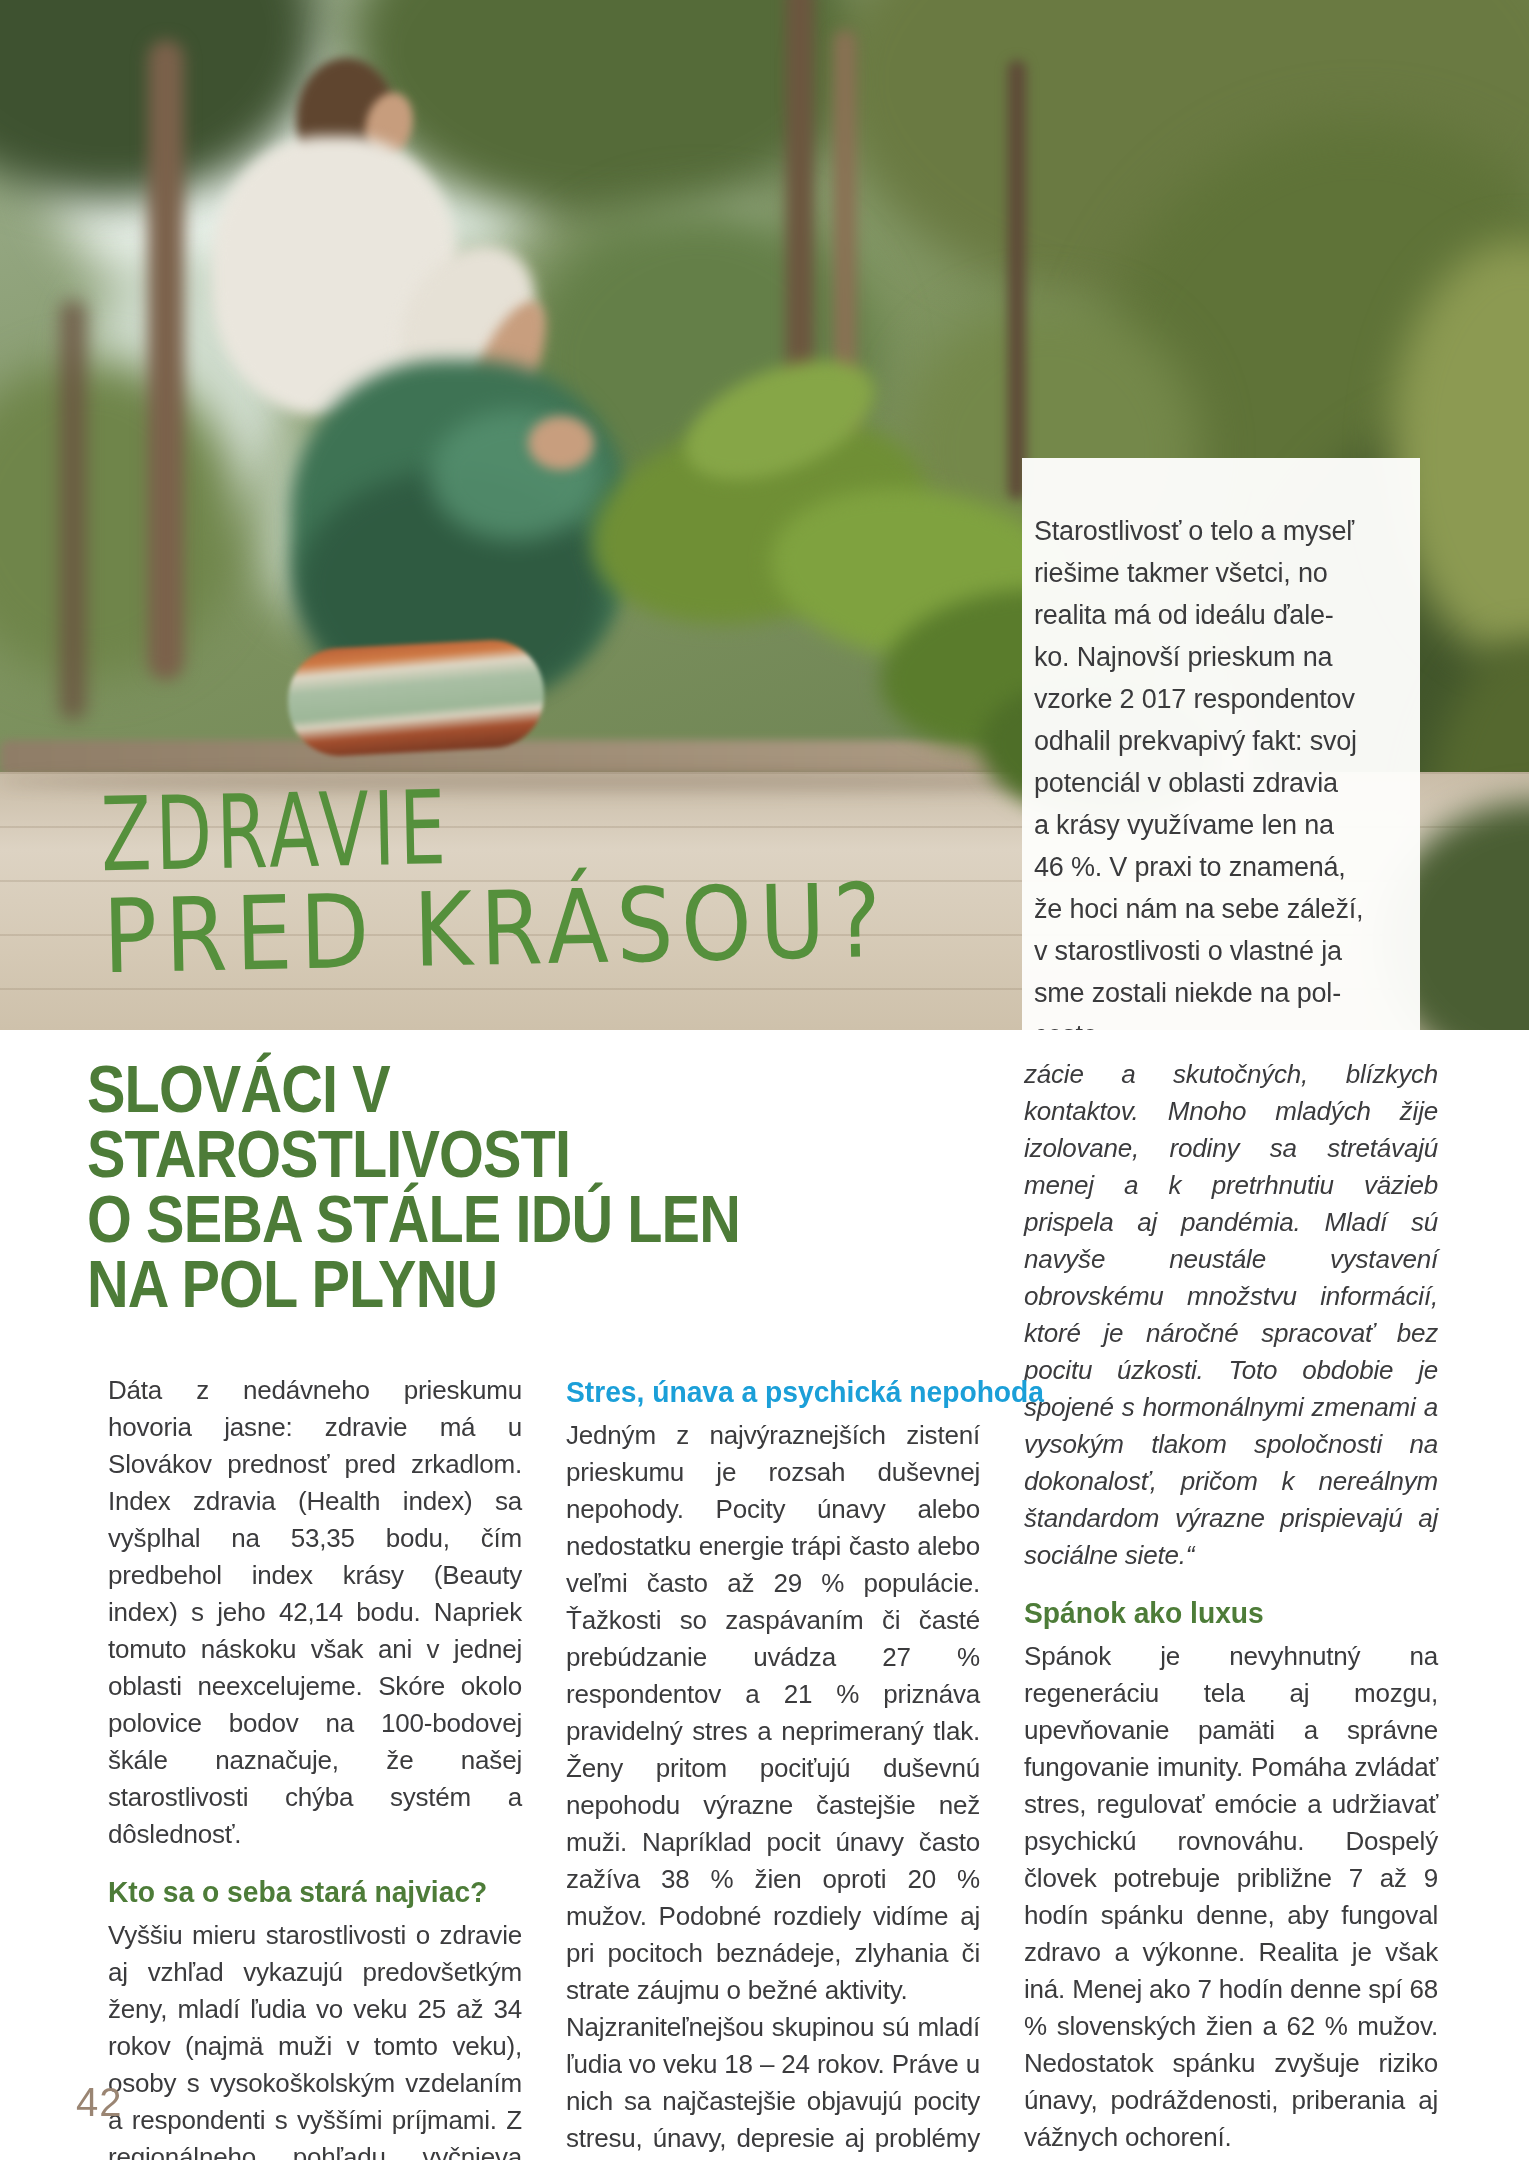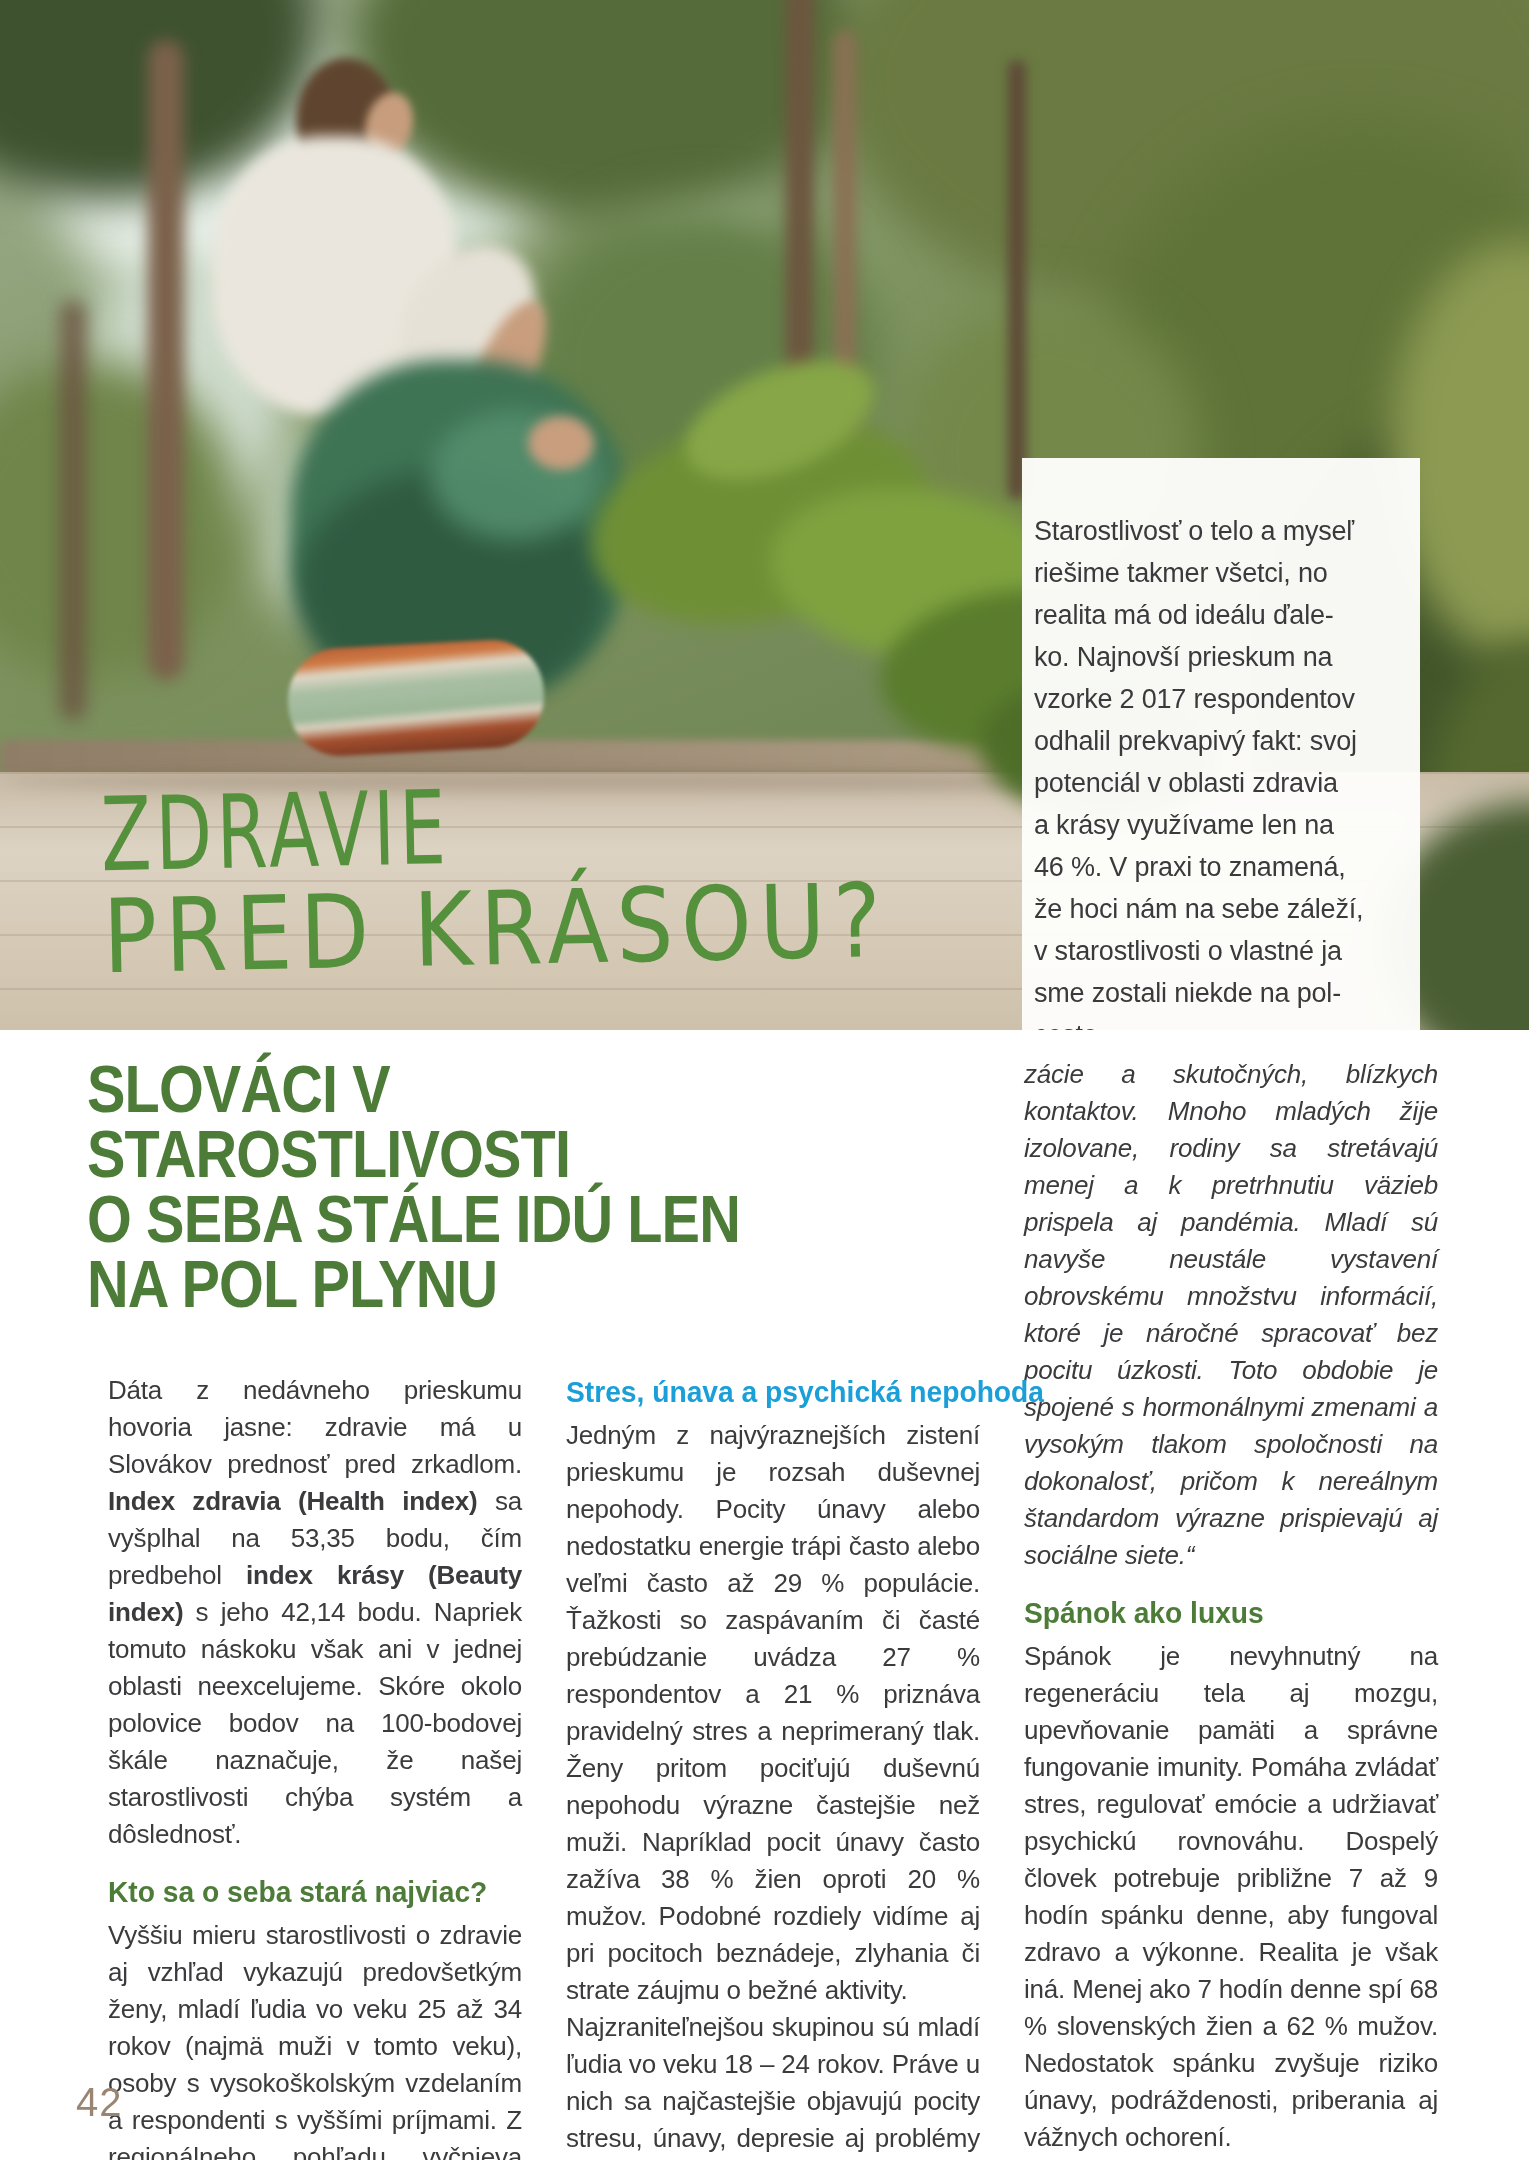--- a/index.html
+++ b/index.html
@@ -40,21 +40,21 @@
   h1.heading{
     margin:0 0 56px -21px;color:#4d7c38;font-weight:700;
     font-size:67px;line-height:65px;letter-spacing:-1px;
     transform:scaleX(.86);transform-origin:left top;white-space:pre-line;
   }
   .two-cols{display:flex;gap:44px;}
   .body-text{
     margin:0;font-size:26px;line-height:37px;text-align:justify;
     color:#3b3b3d;letter-spacing:-.2px;
   }
-  .bold{font-weight:700;}
+  .bold{font-weight:400;}
   .it{font-style:italic;}
   h3.sub{
     margin:21px 0 7px 0;font-size:30px;line-height:36px;font-weight:700;
     transform:scaleX(.94);transform-origin:left top;white-space:nowrap;
   }
   h3.first{margin-top:2px;}
   .green{color:#4d7c38;}
   .blue{color:#1b9fd8;}
   .page-num{
     position:absolute;left:76px;top:2080px;font-size:40px;line-height:44px;

